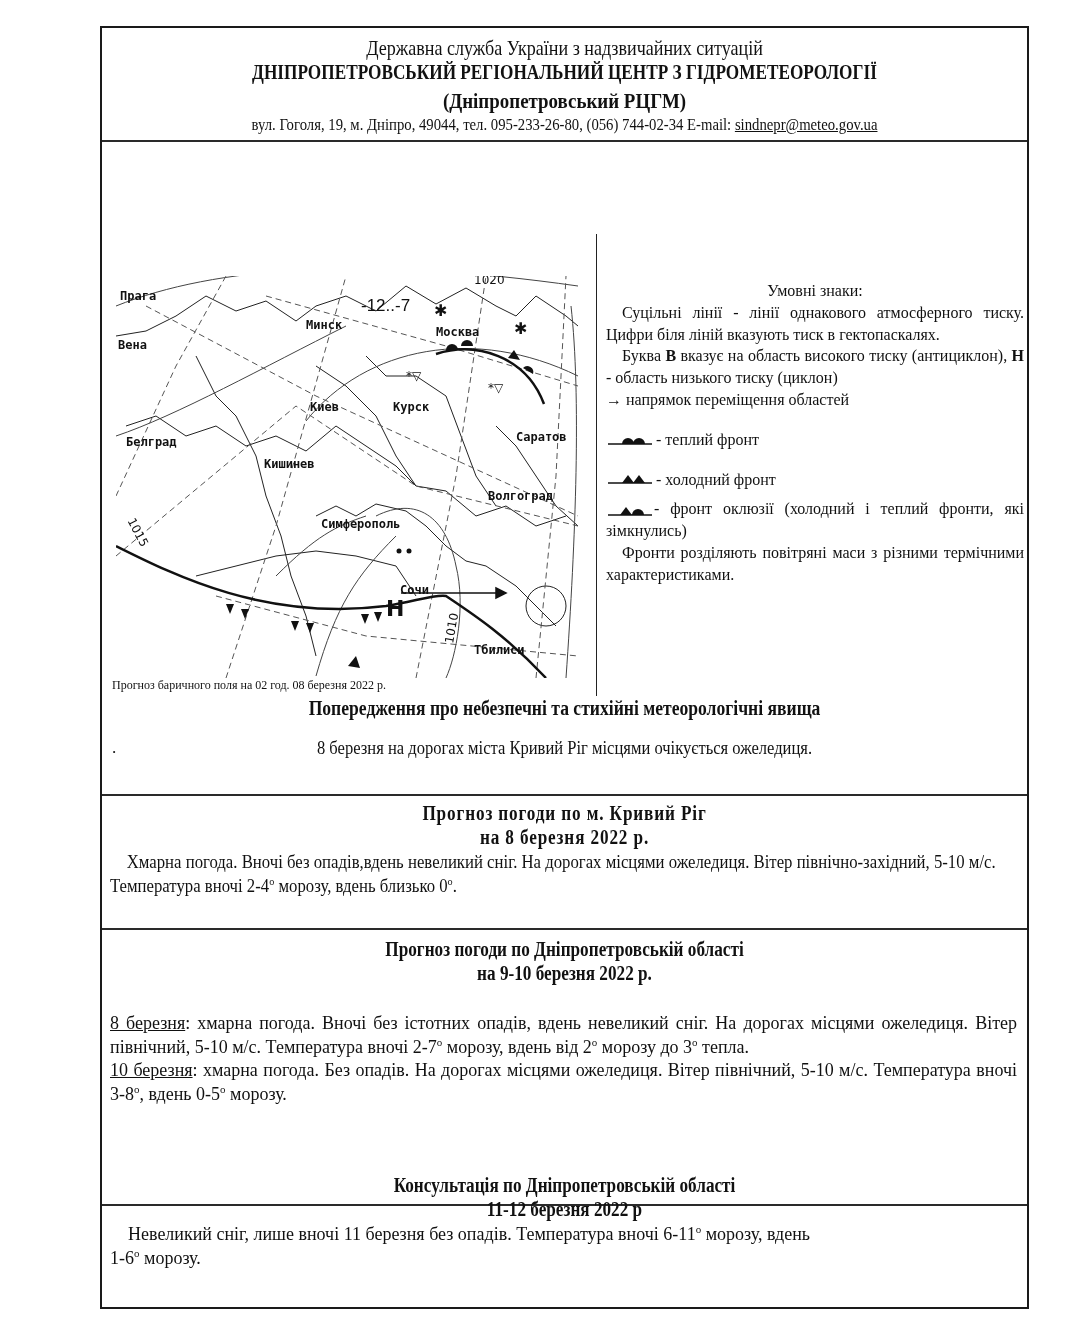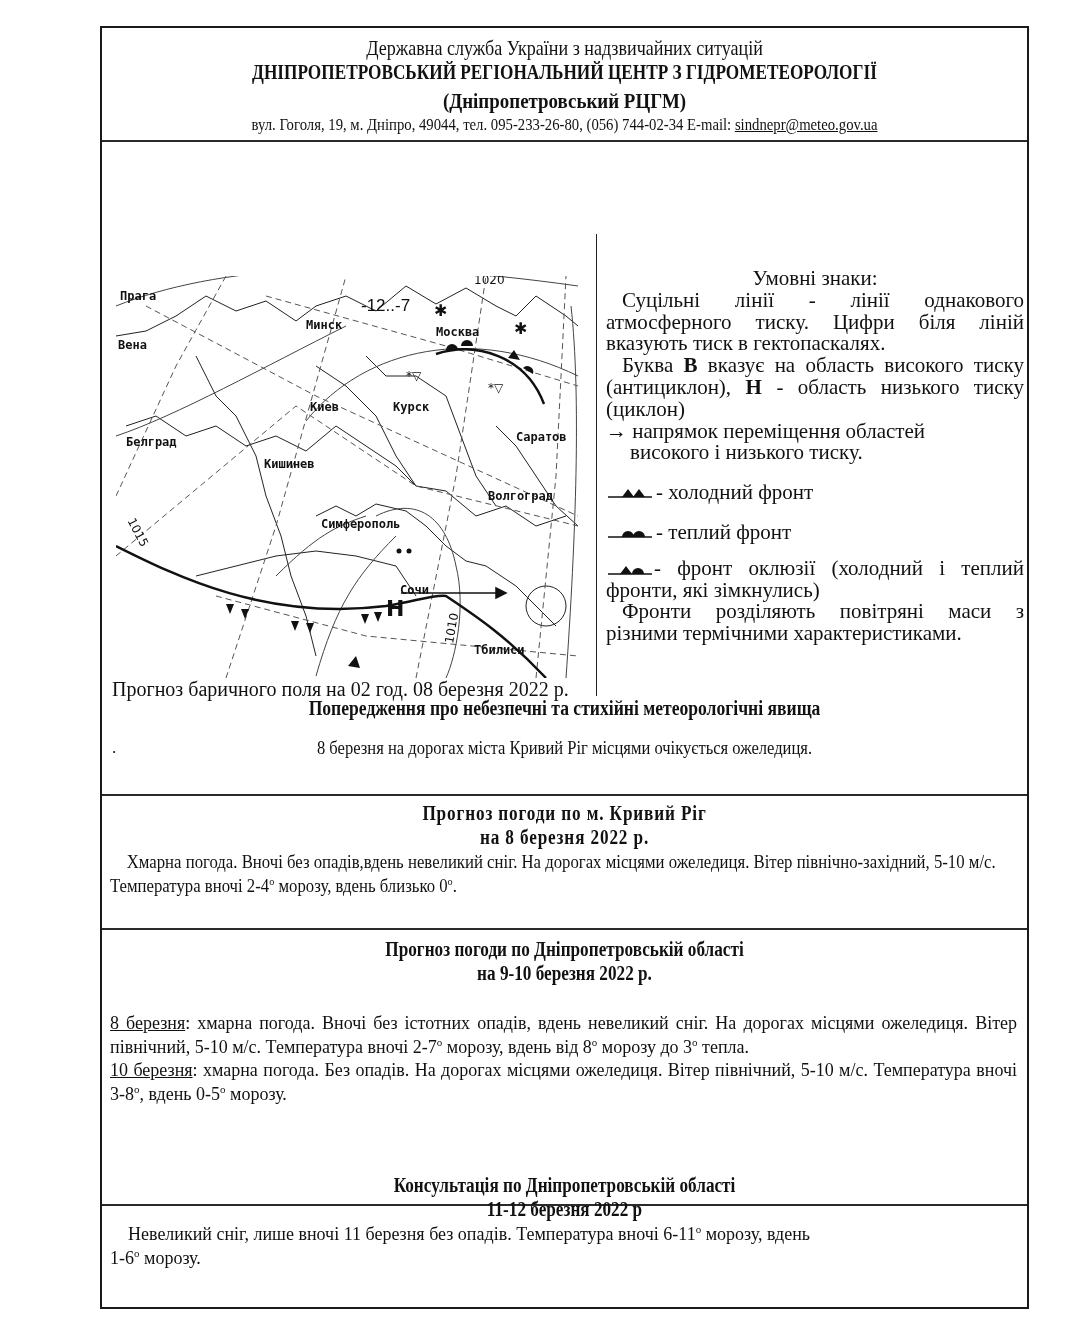--- a/index.html
+++ b/index.html
@@ -19,22 +19,22 @@
 
     
     #s-title { top: 114px; height: 90px; border-bottom: none; }
     #s-title .t1 { position:absolute; top: 26px; left:0; right:0; text-align:center; font-size:20px; font-weight:bold; transform: scaleX(0.88); }
     #s-title .t2 { position:absolute; top: 50px; left:0; right:0; text-align:center; font-size:20px; font-weight:bold; transform: scaleX(0.88); }
 
     
     #s-map { top: 204px; height: 564px; }
     .vdivider { position:absolute; left: 494px; top: 2px; width: 1px; height: 462px; background:#222; }
     .map-wrap { position:absolute; left: 14px; top: 44px; width: 462px; height: 402px; }
-    .map-caption { position:absolute; left: 10px; top: 446px; font-size: 20px; }
-    .legend { position:absolute; left: 504px; top: 36px; width: 418px; font-size: 21px; line-height: 21.8px; text-align: justify; font-family: Liberation Serif, serif; }
+    .map-caption { position:absolute; left: 10px; top: 446px; font-size: 12px; }
+    .legend { position:absolute; left: 504px; top: 48px; width: 418px; font-size: 16px; line-height: 21.8px; text-align: justify; font-family: Liberation Serif, serif; }
     .legend p { margin: 0; }
     .legend .lt { text-align: center; }
     .legend .ind { text-indent: 16px; }
     .legend .ind2 { padding-left: 24px; }
     .legend .frow { display:flex; align-items:center; margin-top: 10px; }
     .legend .frow svg { flex: 0 0 auto; margin-right: 2px; }
     .warn-title { position:absolute; top: 465px; left:0; right:0; text-align:center; font-size: 20px; font-weight:bold; transform: scaleX(0.88); }
     .warn-dot { position:absolute; left: 10px; top: 506px; font-size: 17px; }
     .warn-text { position:absolute; top: 506px; left: 0; right: 0; text-align:center; font-size: 18px; transform: scaleX(0.92); }
 
@@ -169,37 +169,36 @@
       </svg>
     </div>
 
     <div class="map-caption">Прогноз баричного поля на 02 год. 08 березня 2022 р.</div>
 
     <div class="legend">
       <p class="lt">Умовні знаки:</p>
       <p class="ind">Суцільні лінії - лінії однакового атмосферного тиску. Цифри біля ліній вказують тиск в гектопаскалях.</p>
       <p class="ind"><span>Буква </span><b>В</b><span> вказує на область високого тиску (антициклон), </span><b>Н</b><span> - область низького тиску (циклон)</span></p>
       <p>→ напрямок переміщення областей</p>
-      <p class="ind2">високого і низького тиску.</p>
+      <div class="frow" style="margin-top:18px">
+        <svg width="48" height="14">
+            <line x1="2" y1="11" x2="46" y2="11" stroke="#111" stroke-width="1.5"></line>
+            <path d="M16,11 a6,6 0 0 1 12,0 z M27,11 a6,6 0 0 1 12,0 z" fill="#111"></path>
+          </svg>
+        <span>- теплий фронт</span>
+      </div>
       <div class="frow" style="margin-top:18px">
         <svg width="48" height="14">
             <line x1="2" y1="11" x2="46" y2="11" stroke="#111" stroke-width="1.5"></line>
             <polygon points="16,11 22,3 28,11" fill="#111"></polygon>
             <polygon points="27,11 33,3 39,11" fill="#111"></polygon>
           </svg>
         <span> - холодний фронт</span>
       </div>
-      <div class="frow" style="margin-top:18px">
-        <svg width="48" height="14">
-            <line x1="2" y1="11" x2="46" y2="11" stroke="#111" stroke-width="1.5"></line>
-            <path d="M16,11 a6,6 0 0 1 12,0 z M27,11 a6,6 0 0 1 12,0 z" fill="#111"></path>
-          </svg>
-        <span>- теплий фронт</span>
-      </div>
-      <div style="margin-top:14px">
+      <div style="margin-top:8px">
         <svg width="48" height="14" style="vertical-align:middle">
             <line x1="2" y1="11" x2="46" y2="11" stroke="#111" stroke-width="1.5"></line>
             <polygon points="14,11 20,3 26,11" fill="#111"></polygon>
             <path d="M26,11 a6,6 0 0 1 12,0 z" fill="#111"></path>
           </svg><span>- фронт оклюзії (холодний і теплий фронти, які зімкнулись)</span>
       </div>
       <p class="ind">Фронти розділяють повітряні маси з різними термічними характеристиками.</p>
     </div>
 
     <div class="warn-title">Попередження про небезпечні та стихійні метеорологічні  явища</div>
@@ -210,21 +209,21 @@
   <div class="sec" id="s-city">
     <div class="h1">Прогноз погоди по  м. Кривий Ріг</div>
     <div class="h2">на 8 березня 2022 р.</div>
     <div class="body">&nbsp;&nbsp;&nbsp;&nbsp;<span>Хмарна погода. Вночі без опадів,вдень невеликий сніг. На дорогах  місцями ожеледиця. Вітер північно-західний, 5-10 м/с. Температура вночі 2-4</span><sup>o</sup><span> морозу, вдень  близько 0</span><sup>o</sup><span>.</span></div>
   </div>
 
   <div class="sec" id="s-region">
     <div class="h1">Прогноз погоди по Дніпропетровській області</div>
     <div class="h2">на  9-10 березня 2022 р.</div>
     <div class="body">
-      <p><u> 8 березня</u><span>: хмарна погода. Вночі без істотних опадів, вдень невеликий сніг. На дорогах місцями ожеледиця. Вітер північний, 5-10 м/с. Температура вночі 2-7</span><sup>o</sup><span> морозу, вдень  від 8</span><sup>o</sup><span> морозу до 3</span><sup>o</sup><span> тепла.</span></p>
+      <p><u> 8 березня</u><span>: хмарна погода. Вночі без істотних опадів, вдень невеликий сніг. На дорогах місцями ожеледиця. Вітер північний, 5-10 м/с. Температура вночі 2-7</span><sup>o</sup><span> морозу, вдень  від 2</span><sup>o</sup><span> морозу до 3</span><sup>o</sup><span> тепла.</span></p>
       <p><u>10 березня</u><span>: хмарна погода. Без опадів. На дорогах місцями ожеледиця. Вітер північний, 5-10 м/с. Температура вночі 3-8</span><sup>o</sup><span>, вдень 0-5</span><sup>o</sup><span> морозу.</span></p>
     </div>
   </div>
 
   <div class="sec" id="s-consult">
     <div class="h1">Консультація по Дніпропетровській області</div>
     <div class="h2">11-12 березня 2022 р</div>
     <div class="body">
       <p>&nbsp;&nbsp;&nbsp;&nbsp;<span>Невеликий сніг, лише вночі 11 березня без опадів. Температура вночі 6-11</span><sup>o</sup><span> морозу, вдень</span></p>
       <p><span>1-6</span><sup>o</sup><span> морозу.</span></p>

